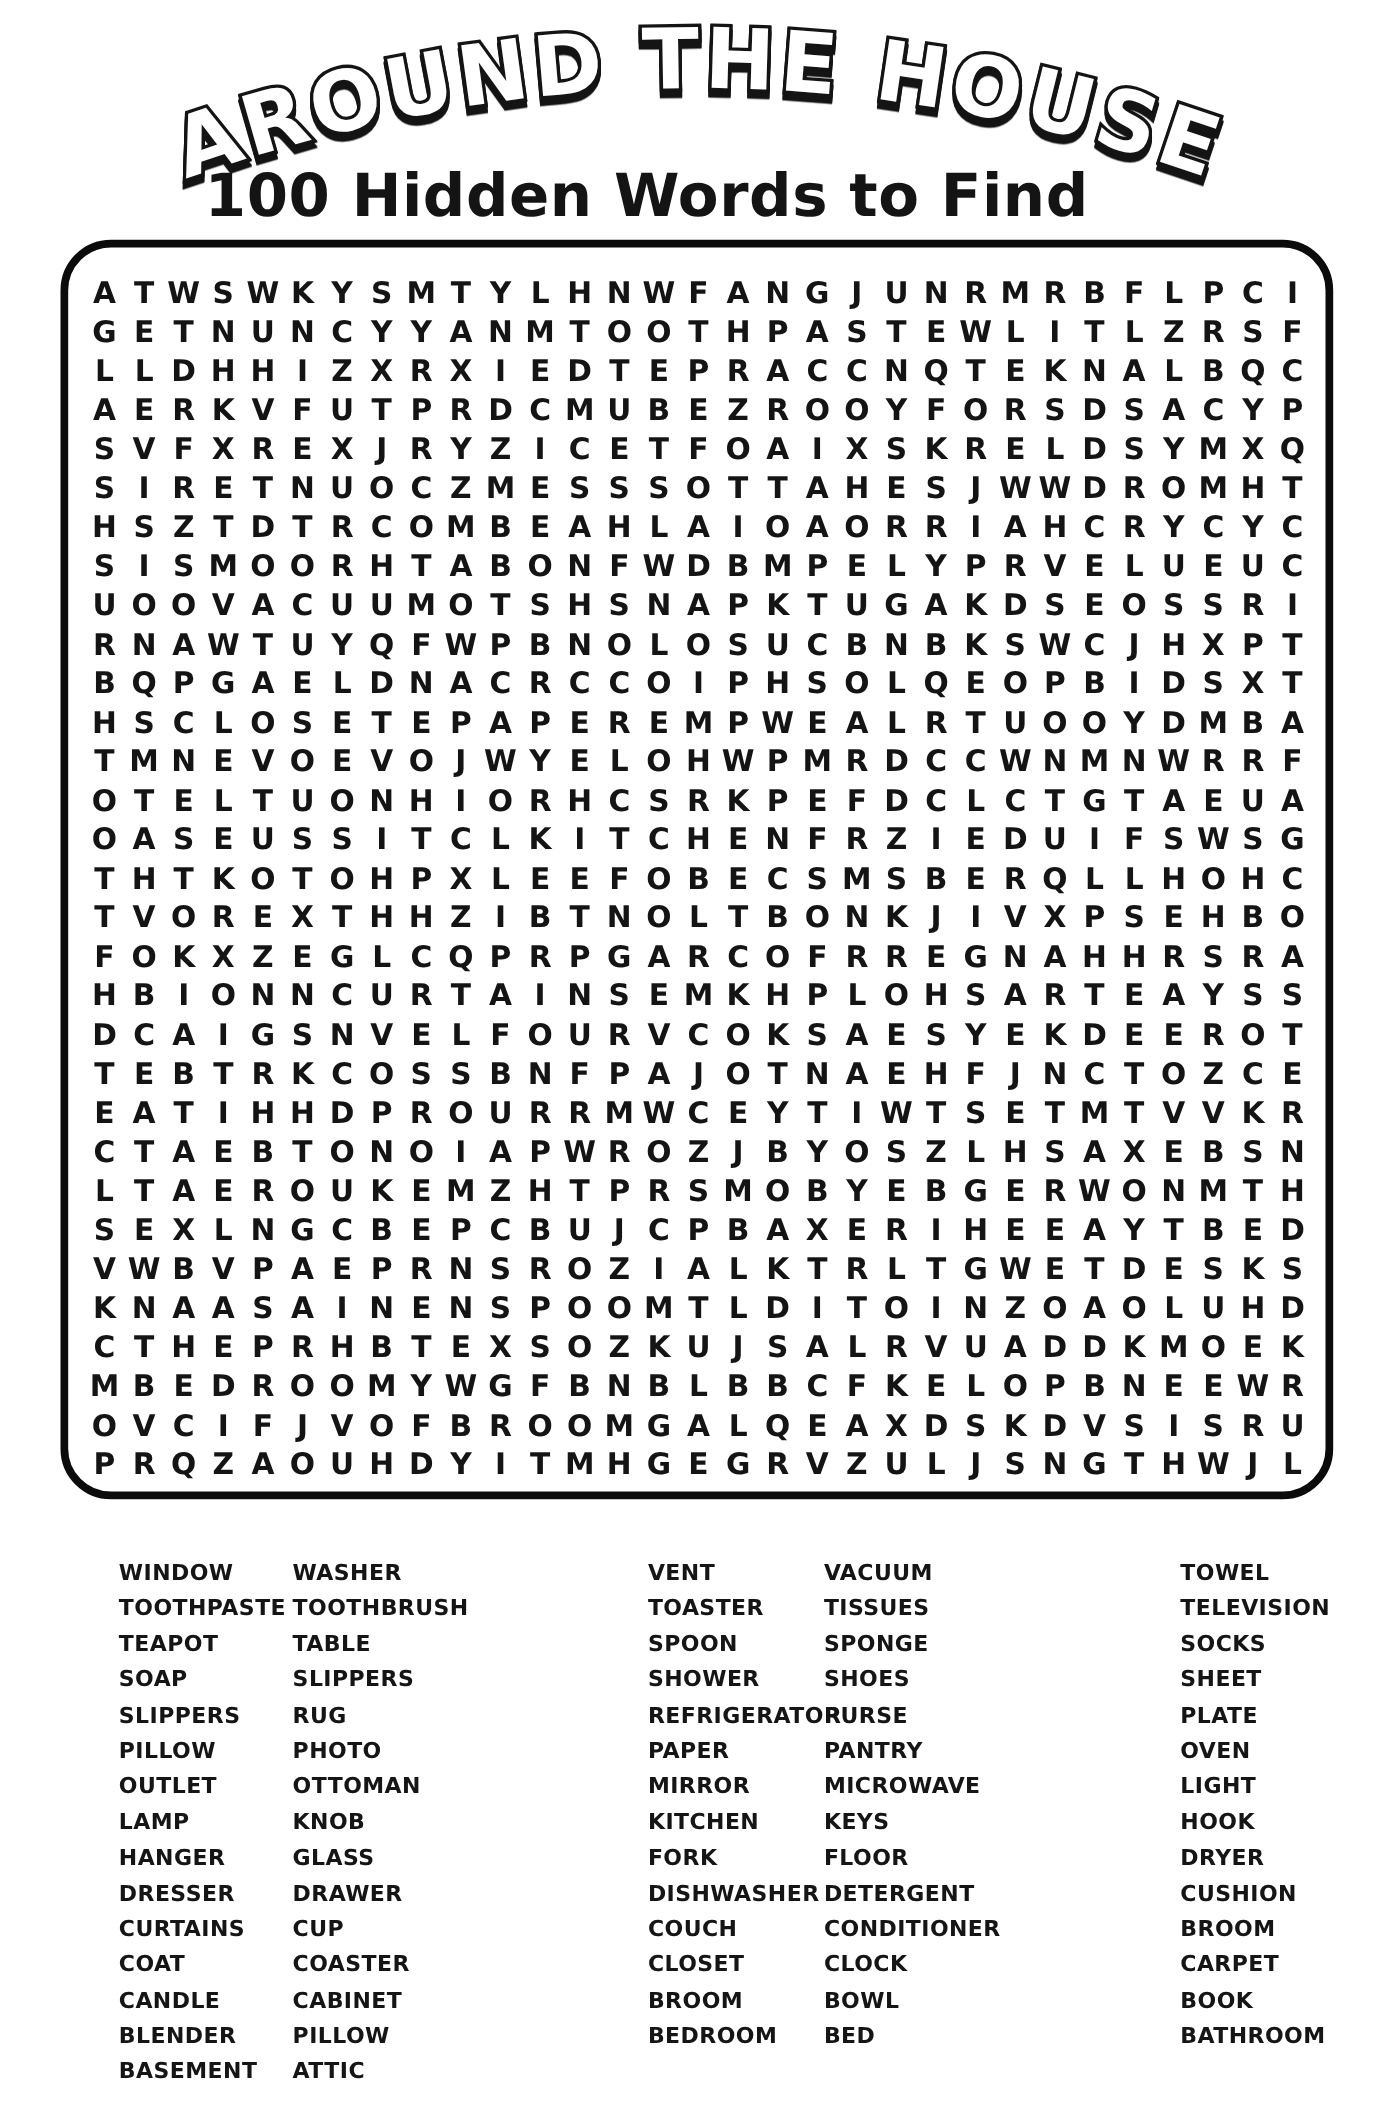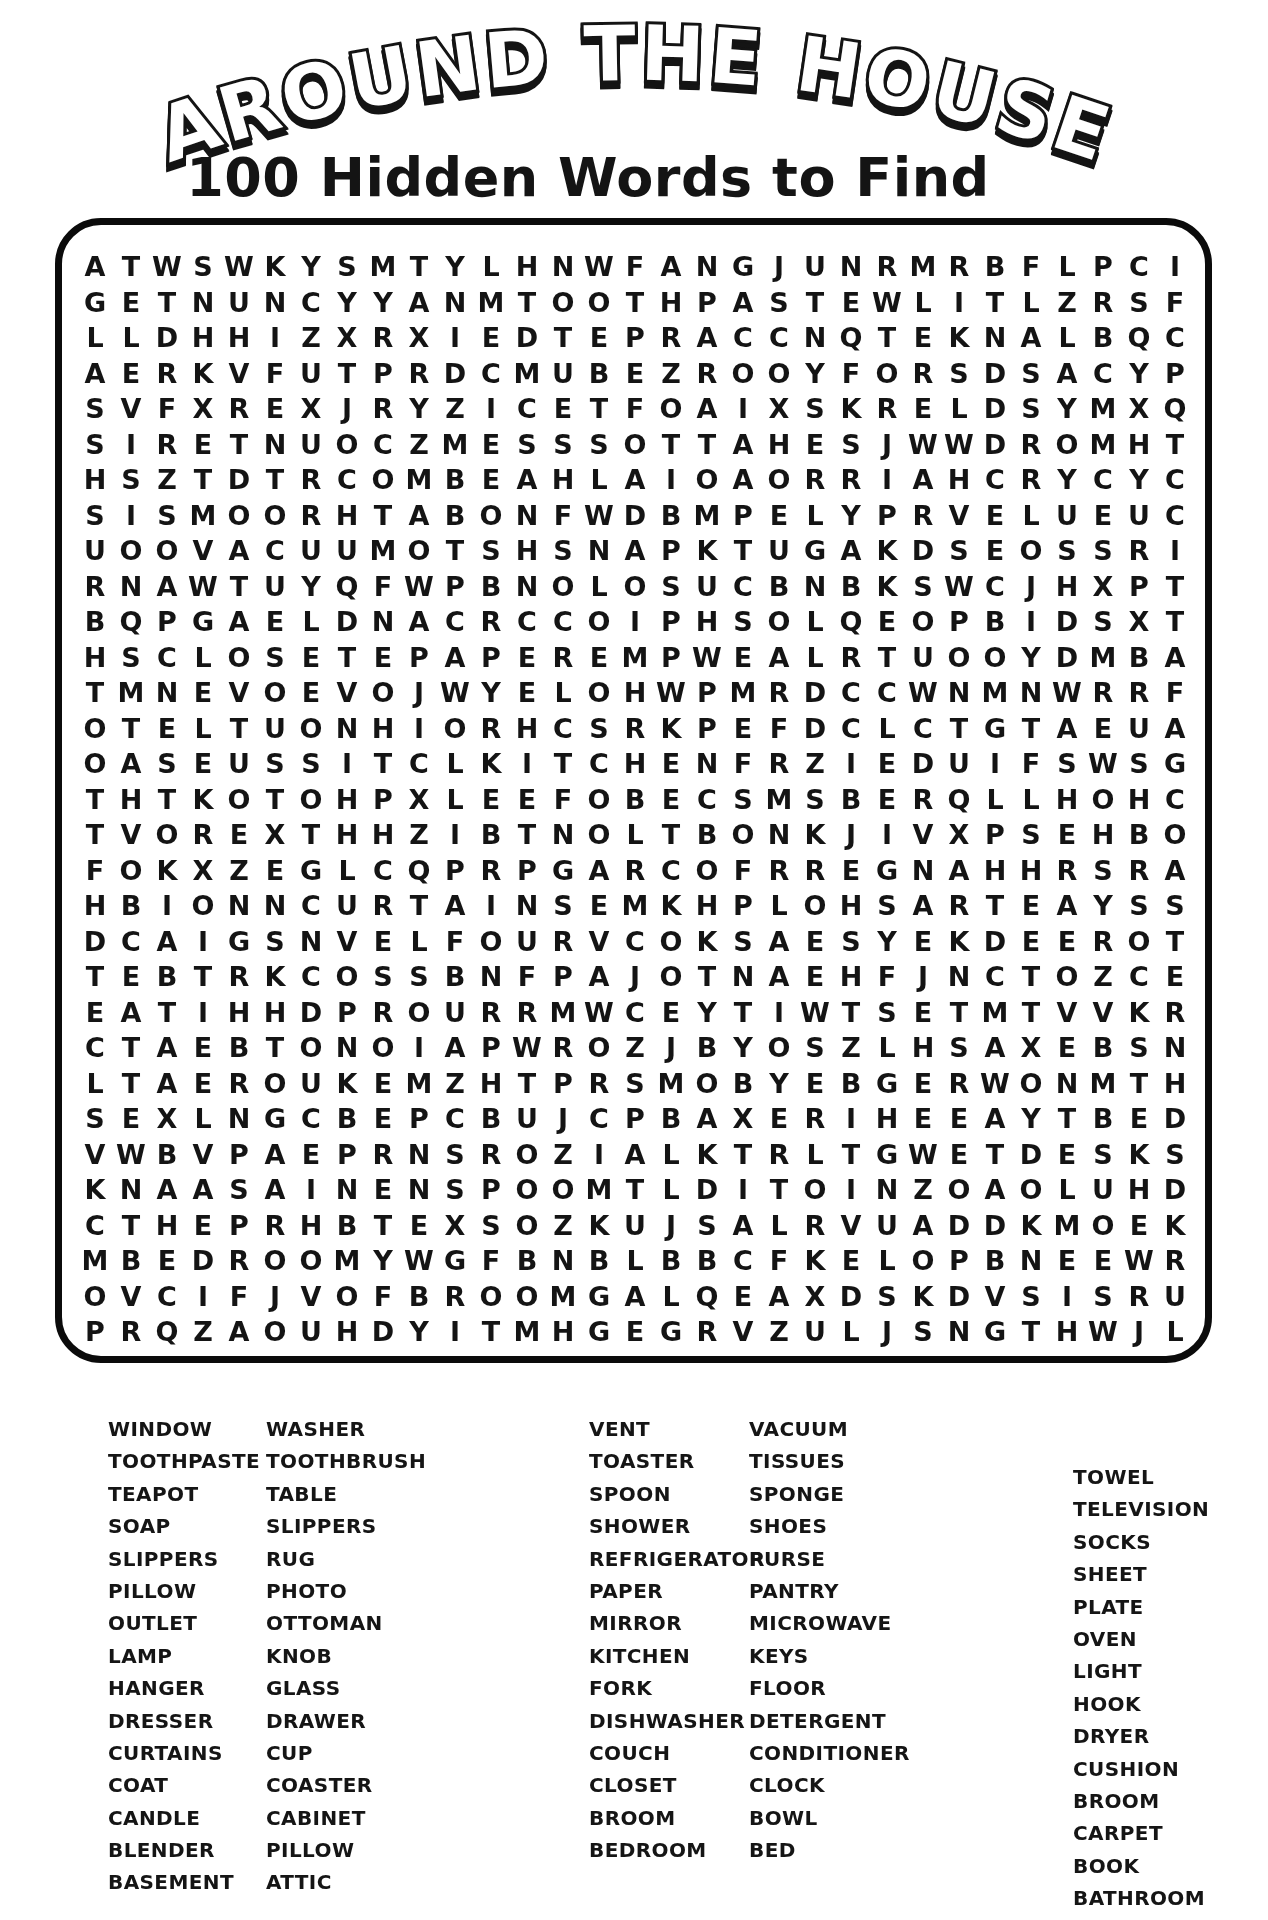--- a/index.html
+++ b/index.html
@@ -1109,21 +1109,21 @@
         <div class="word">PANTRY</div>
         <div class="word">MICROWAVE</div>
         <div class="word">KEYS</div>
         <div class="word">FLOOR</div>
         <div class="word">DETERGENT</div>
         <div class="word">CONDITIONER</div>
         <div class="word">CLOCK</div>
         <div class="word">BOWL</div>
         <div class="word">BED</div>
       </div>
-      <div class="word-col" style="left: 1069px; margin-top: 48px;">
+      <div class="word-col" style="left: 1069px;">
         <div class="word">TOWEL</div>
         <div class="word">TELEVISION</div>
         <div class="word">SOCKS</div>
         <div class="word">SHEET</div>
         <div class="word">PLATE</div>
         <div class="word">OVEN</div>
         <div class="word">LIGHT</div>
         <div class="word">HOOK</div>
         <div class="word">DRYER</div>
         <div class="word">CUSHION</div>

